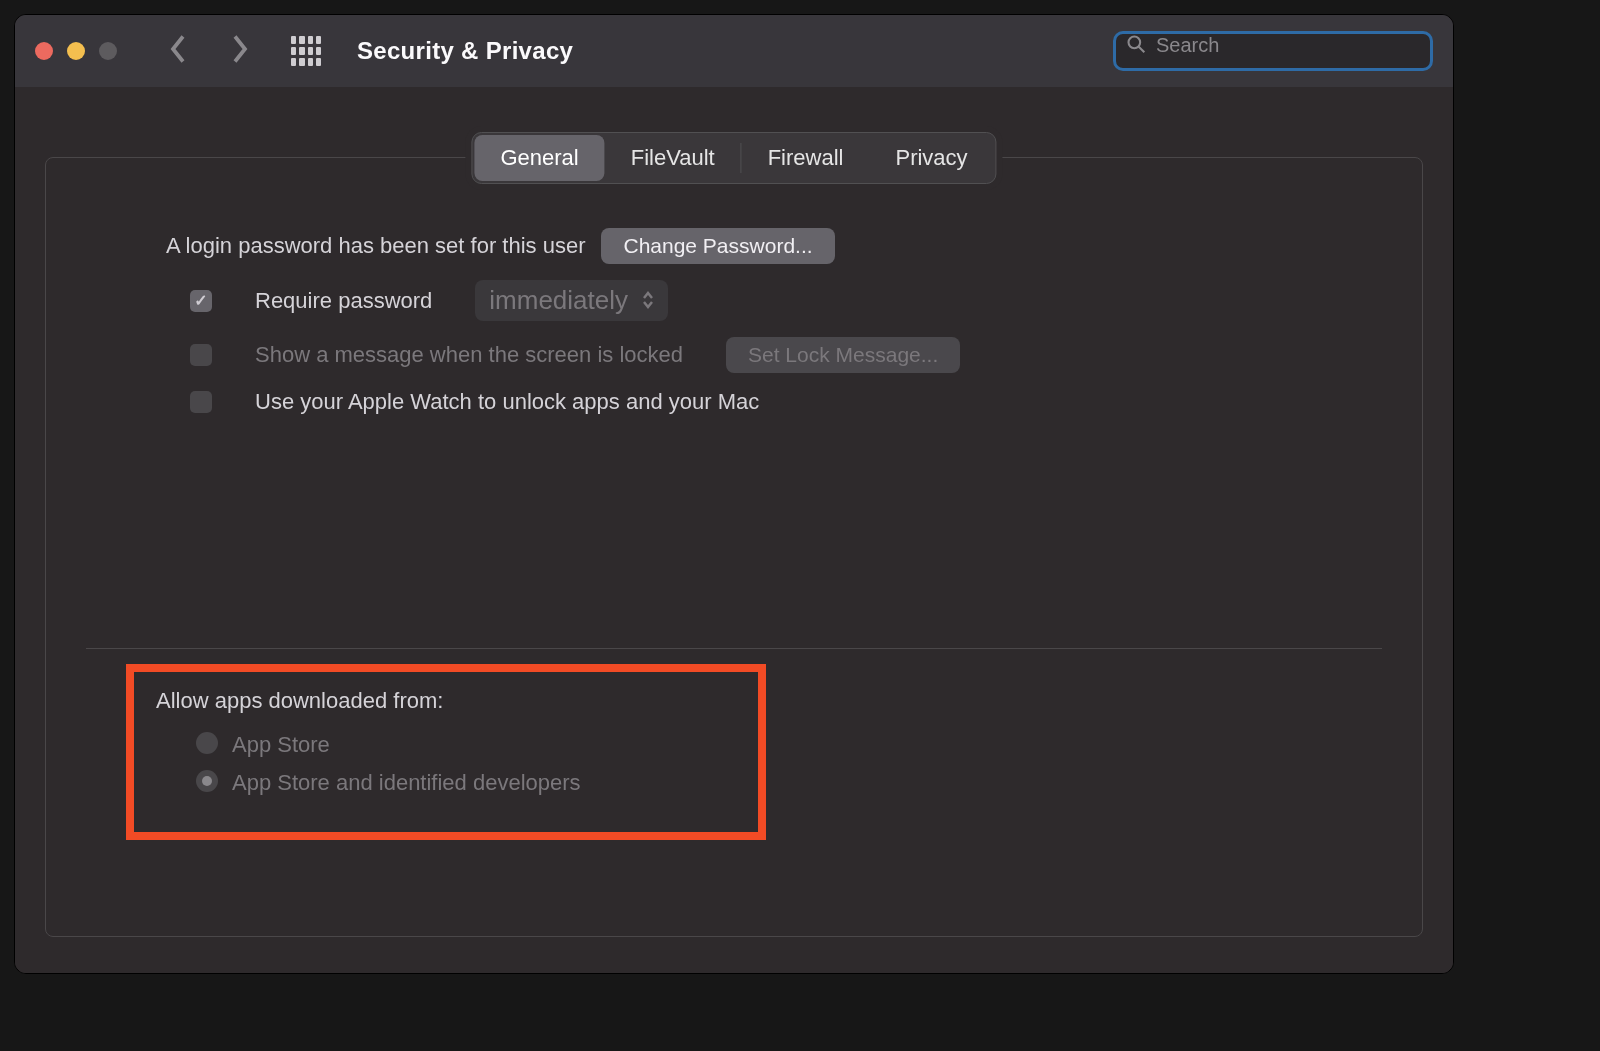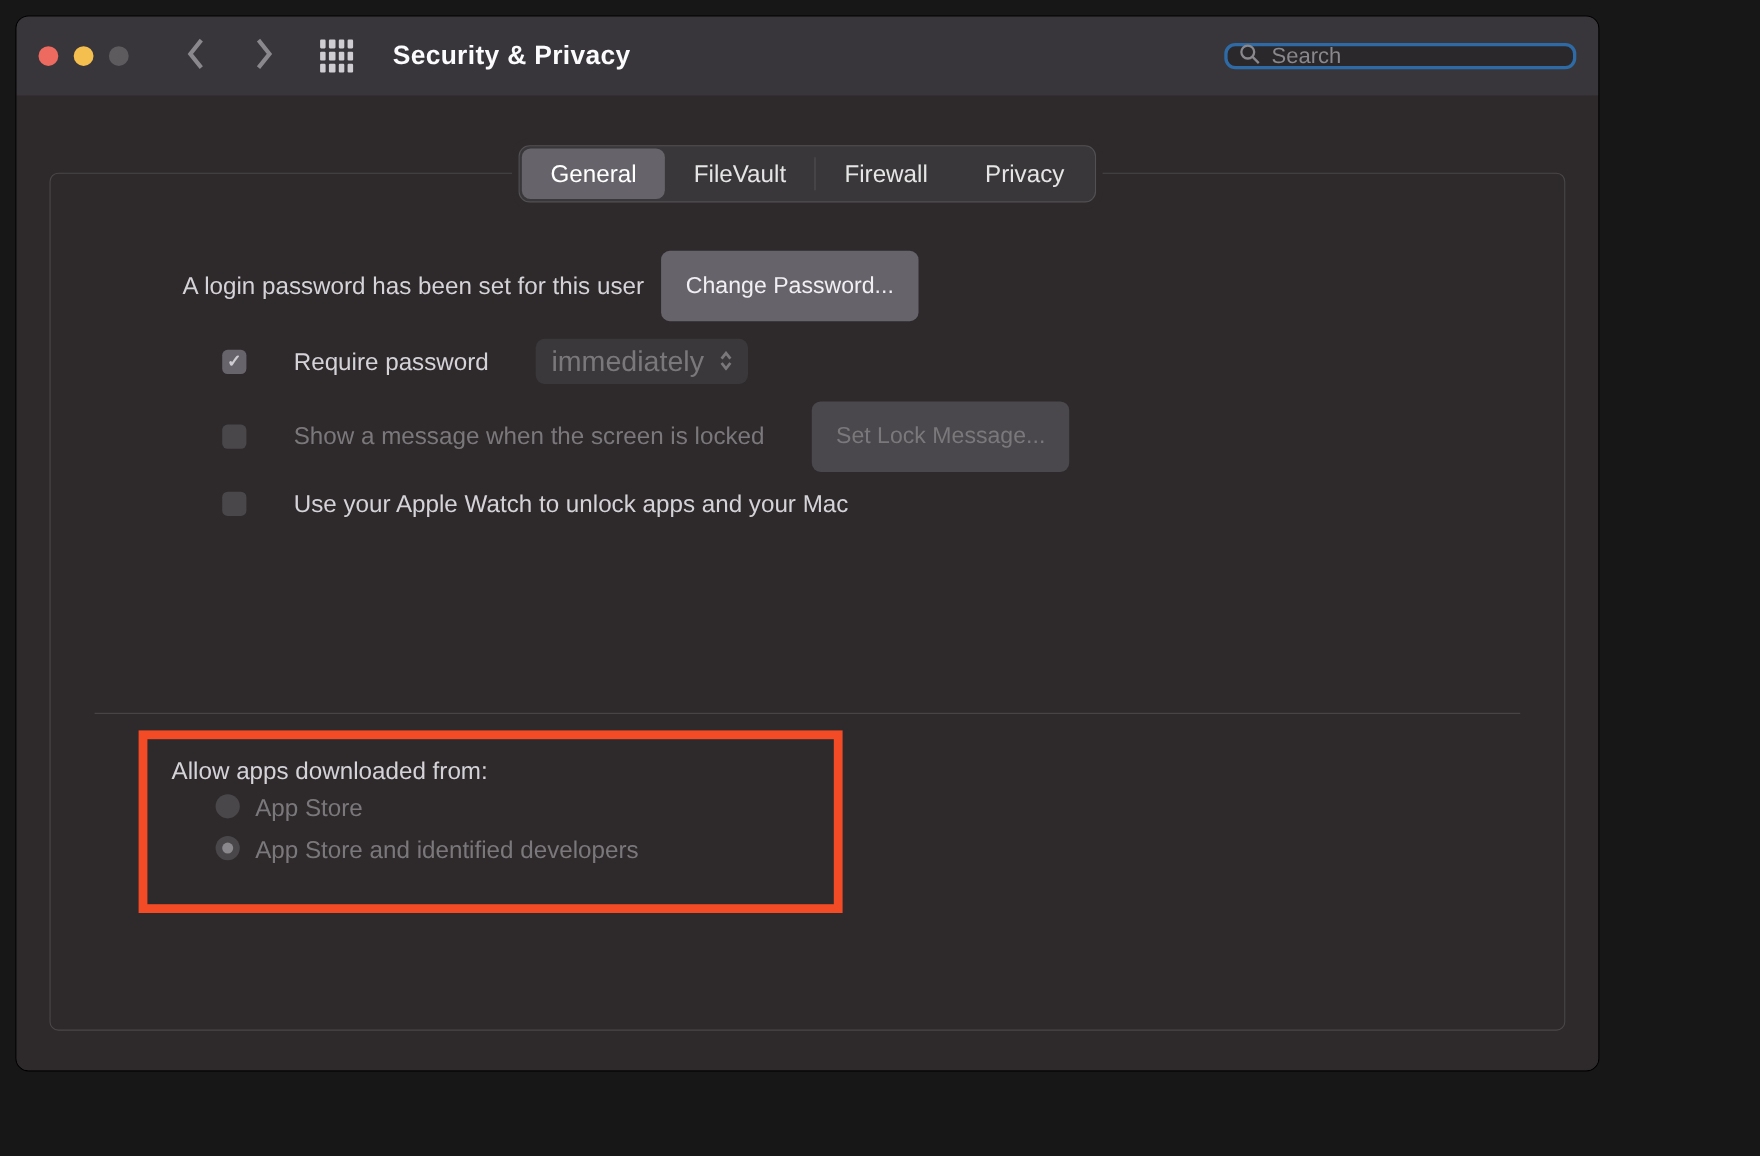--- a/index.html
+++ b/index.html
@@ -77,26 +77,26 @@
     }
     .window-title {
       font-size: 24px;
       font-weight: 700;
       color: #fbfafc;
       letter-spacing: 0.3px;
     }
     .search-wrap {
       margin-left: auto;
       width: 320px;
-      height: 24px;
+      height: 40px;
       background: #2a282b;
       border: 3px solid #2e6ba6;
       border-radius: 10px;
       display: flex;
-      align-items: center;
+      align-items: flex-start;
       padding: 0 10px;
       gap: 10px;
     }
     .search-wrap svg {
       width: 20px;
       height: 20px;
       stroke: #8a888c;
       fill: none;
       stroke-width: 2.5;
     }
@@ -166,21 +166,21 @@
       margin-bottom: 16px;
       font-size: 22px;
       color: #d5d3d8;
       flex-wrap: wrap;
     }
     .row.dim { color: #7b787c; }
     .btn {
       background: #66646a;
       color: #f1eff3;
       font-size: 21px;
-      padding: 20px 22px;
+      padding: 6px 22px;
       border-radius: 8px;
       border: none;
       cursor: pointer;
     }
     .btn.dim {
       background: #4a484c;
       color: #7b787c;
     }
     .checkbox {
       width: 22px;
@@ -232,21 +232,21 @@
       position: absolute;
       top: 506px;
       left: 80px;
       width: 640px;
       border: 8px solid #f24b25;
       padding: 16px 22px 24px 22px;
     }
     .allow-title {
       font-size: 22px;
       color: #d5d3d8;
-      margin-bottom: 8px;
+      margin-bottom: 18px;
     }
     .radio-row {
       display: flex;
       align-items: flex-start;
       gap: 14px;
       font-size: 22px;
       color: #7b787c;
       margin-left: 40px;
       margin-bottom: 12px;
     }
@@ -261,21 +261,21 @@
       flex-shrink: 0;
     }
     .radio.selected::after {
       content: "";
       width: 10px;
       height: 10px;
       border-radius: 50%;
       background: #8a888c;
     }
     .indent {
-      margin-left: 36px;
+      margin-left: 24px;
       gap: 43px;
     }
   </style>
 </head>
 <body>
 
 <div class="window">
   <div class="titlebar">
     <div class="traffic-lights">
       <div class="tl red"></div>

